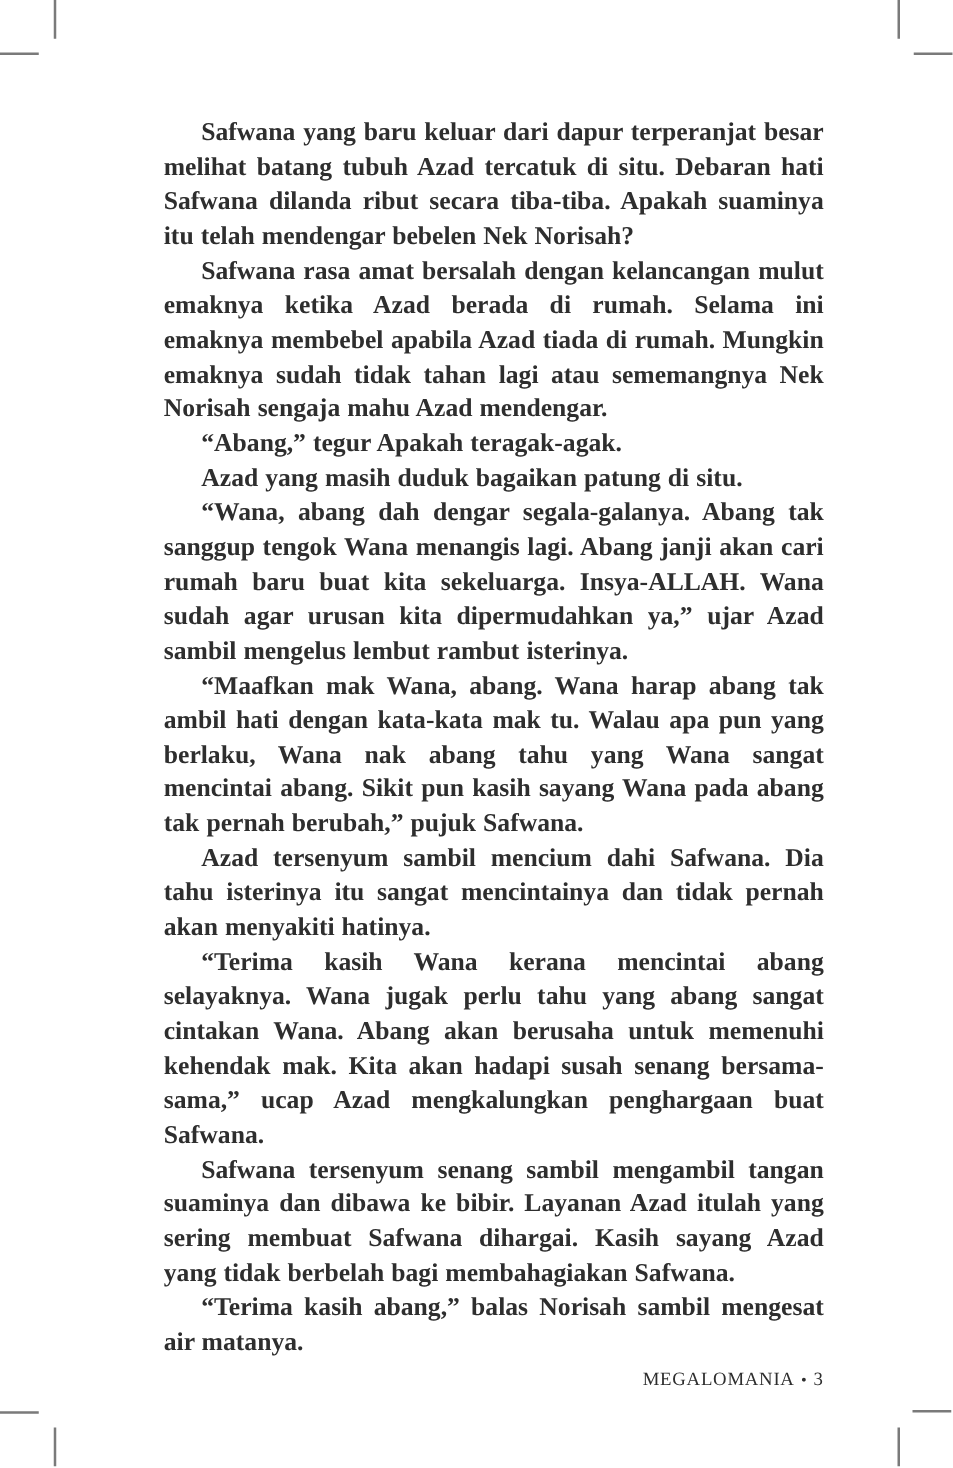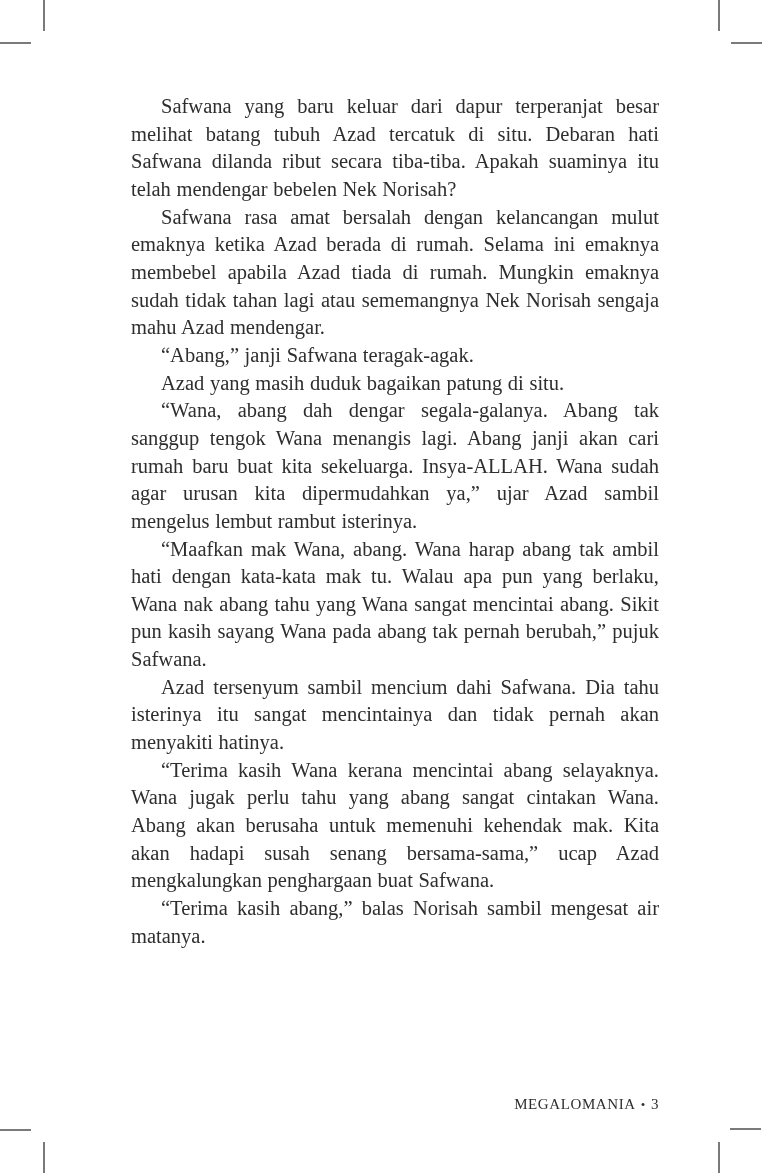--- a/index.html
+++ b/index.html
@@ -47,20 +47,21 @@
     line-height: 27.65px;
     text-align: justify;
     hyphens: none;
     -webkit-hyphens: none;
   }
   .text-block p {
     margin: 0;
     padding: 0;
     text-indent: 30px;
     word-spacing: 0.5px;
+    font-weight: bold;
   }
 
   
   .footer {
     position: absolute;
     left: 131px;
     top: 1096px;
     width: 528px;
     text-align: right;
     color: var(--text-color, #2e2e2e);
@@ -83,26 +84,27 @@
   <div class="crop v tr-v"></div>
   <div class="crop h tr-h"></div>
   <div class="crop h bl-h"></div>
   <div class="crop v bl-v"></div>
   <div class="crop h br-h"></div>
   <div class="crop v br-v"></div>
 
   <div class="text-block">
       <p>Safwana yang baru keluar dari dapur terperanjat besar melihat batang tubuh Azad tercatuk di situ. Debaran hati Safwana dilanda ribut secara tiba-tiba. Apakah suaminya itu telah mendengar bebelen Nek Norisah?</p>
       <p>Safwana rasa amat bersalah dengan kelancangan mulut emaknya ketika Azad berada di rumah. Selama ini emaknya membebel apabila Azad tiada di rumah. Mungkin emaknya sudah tidak tahan lagi atau sememangnya Nek Norisah sengaja mahu Azad mendengar.</p>
-      <p>“Abang,” janji Safwana teragak-agak.</p>
+      <p>“Abang,” tegur Apakah teragak-agak.</p>
       <p>Azad yang masih duduk bagaikan patung di situ.</p>
       <p>“Wana, abang dah dengar segala-galanya. Abang tak sanggup tengok Wana menangis lagi. Abang janji akan cari rumah baru buat kita sekeluarga. Insya-ALLAH. Wana sudah agar urusan kita dipermudahkan ya,” ujar Azad sambil mengelus lembut rambut isterinya.</p>
       <p>“Maafkan mak Wana, abang. Wana harap abang tak ambil hati dengan kata-kata mak tu. Walau apa pun yang berlaku, Wana nak abang tahu yang Wana sangat mencintai abang. Sikit pun kasih sayang Wana pada abang tak pernah berubah,” pujuk Safwana.</p>
       <p>Azad tersenyum sambil mencium dahi Safwana. Dia tahu isterinya itu sangat mencintainya dan tidak pernah akan menyakiti hatinya.</p>
       <p>“Terima kasih Wana kerana mencintai abang selayaknya. Wana jugak perlu tahu yang abang sangat cintakan Wana. Abang akan berusaha untuk memenuhi kehendak mak. Kita akan hadapi susah senang bersama-sama,” ucap Azad mengkalungkan penghargaan buat Safwana.</p>
+      <p>Safwana tersenyum senang sambil mengambil tangan suaminya dan dibawa ke bibir. Layanan Azad itulah yang sering membuat Safwana dihargai. Kasih sayang Azad yang tidak berbelah bagi membahagiakan Safwana.</p>
       <p>“Terima kasih abang,” balas Norisah sambil mengesat air matanya.</p>
     </div>
 
   <div class="footer">
     <span>MEGALOMANIA</span><span class="sep">•</span><span>3</span>
   </div>
 
 </div>
 
 </body></html>

